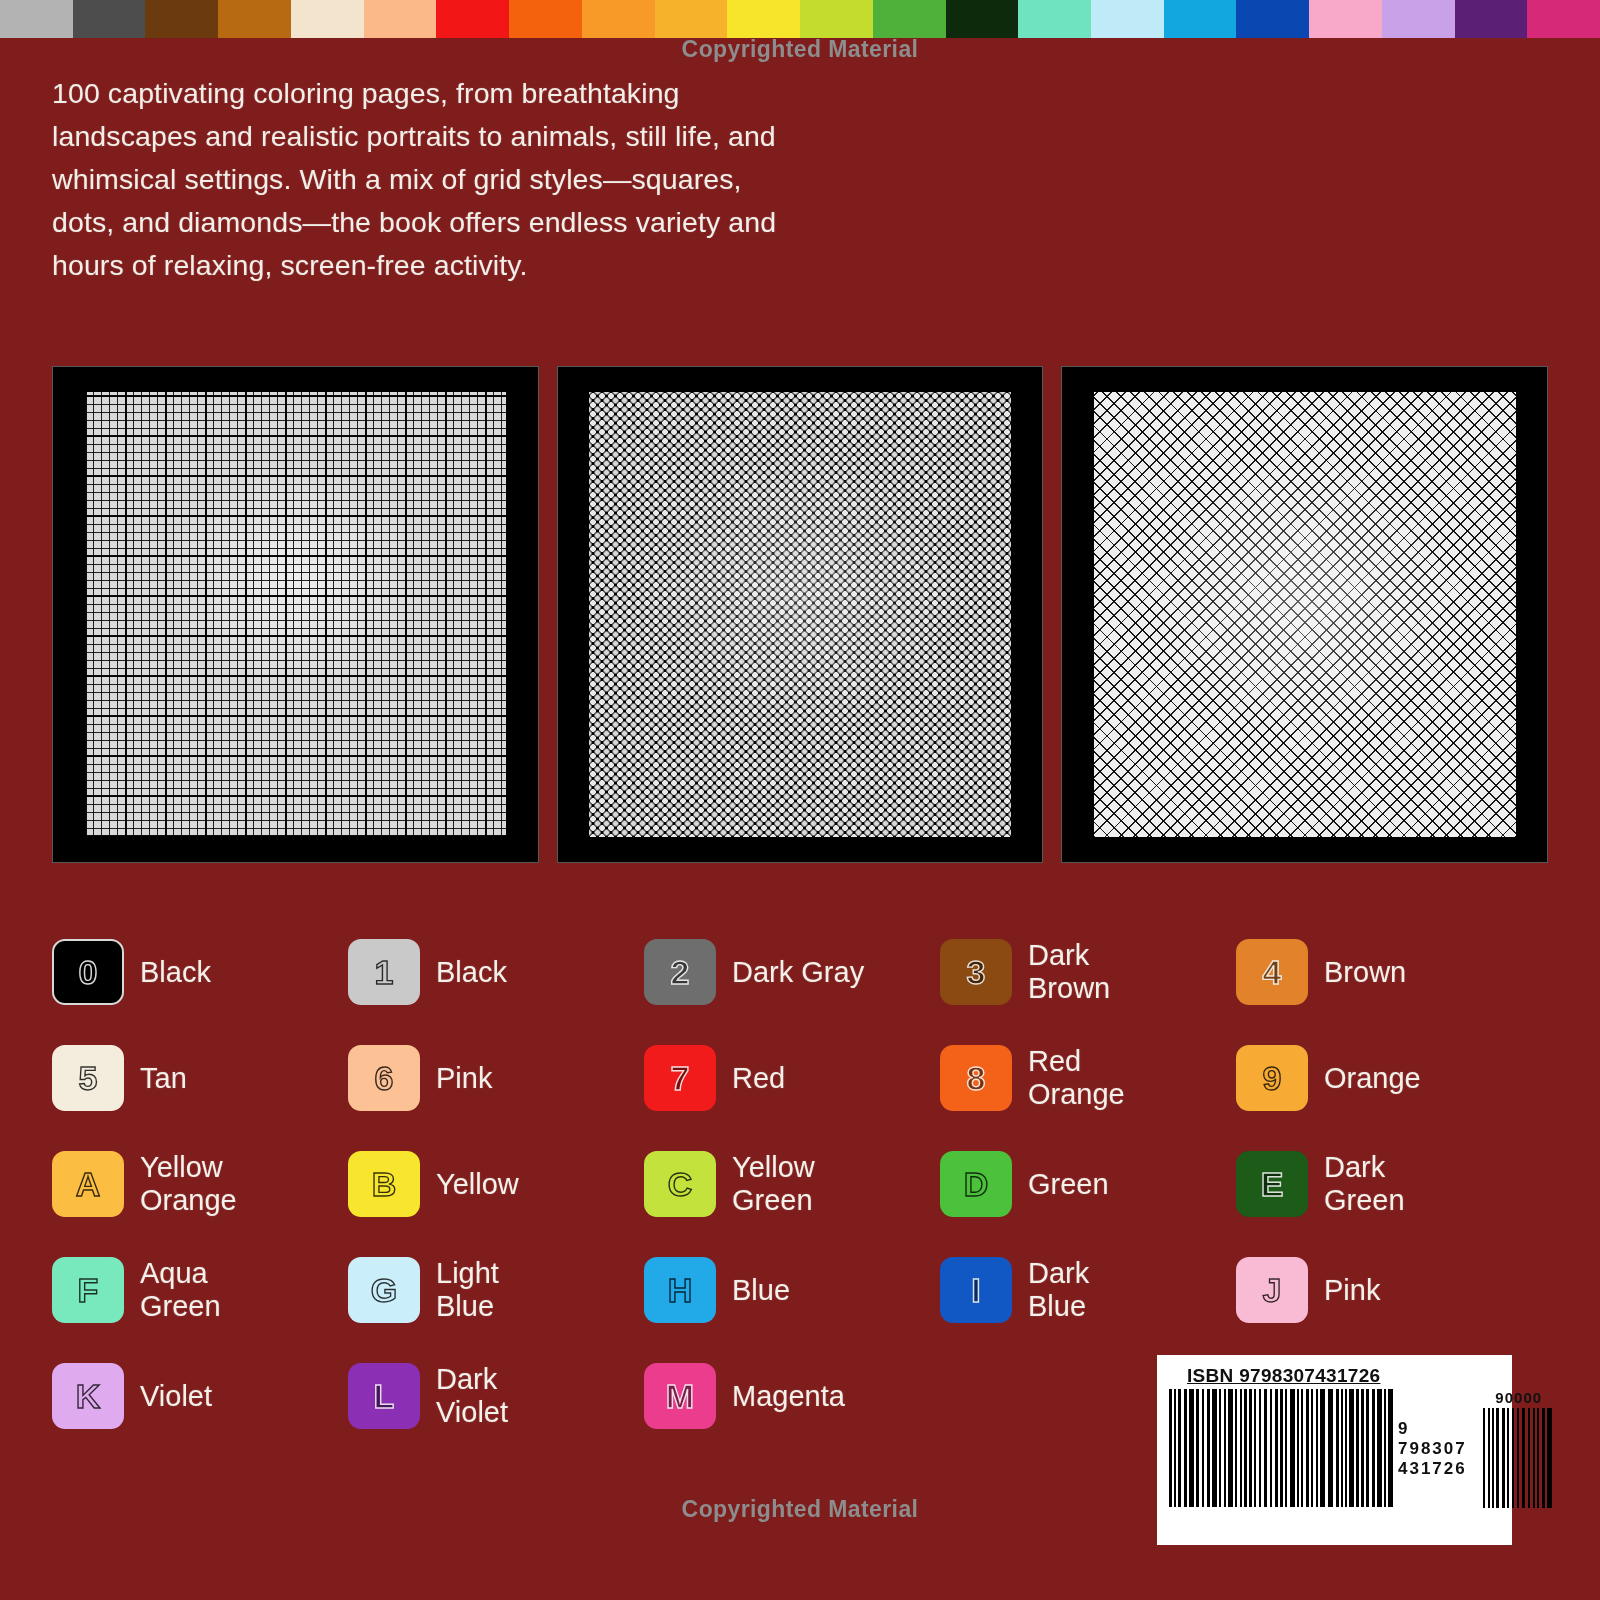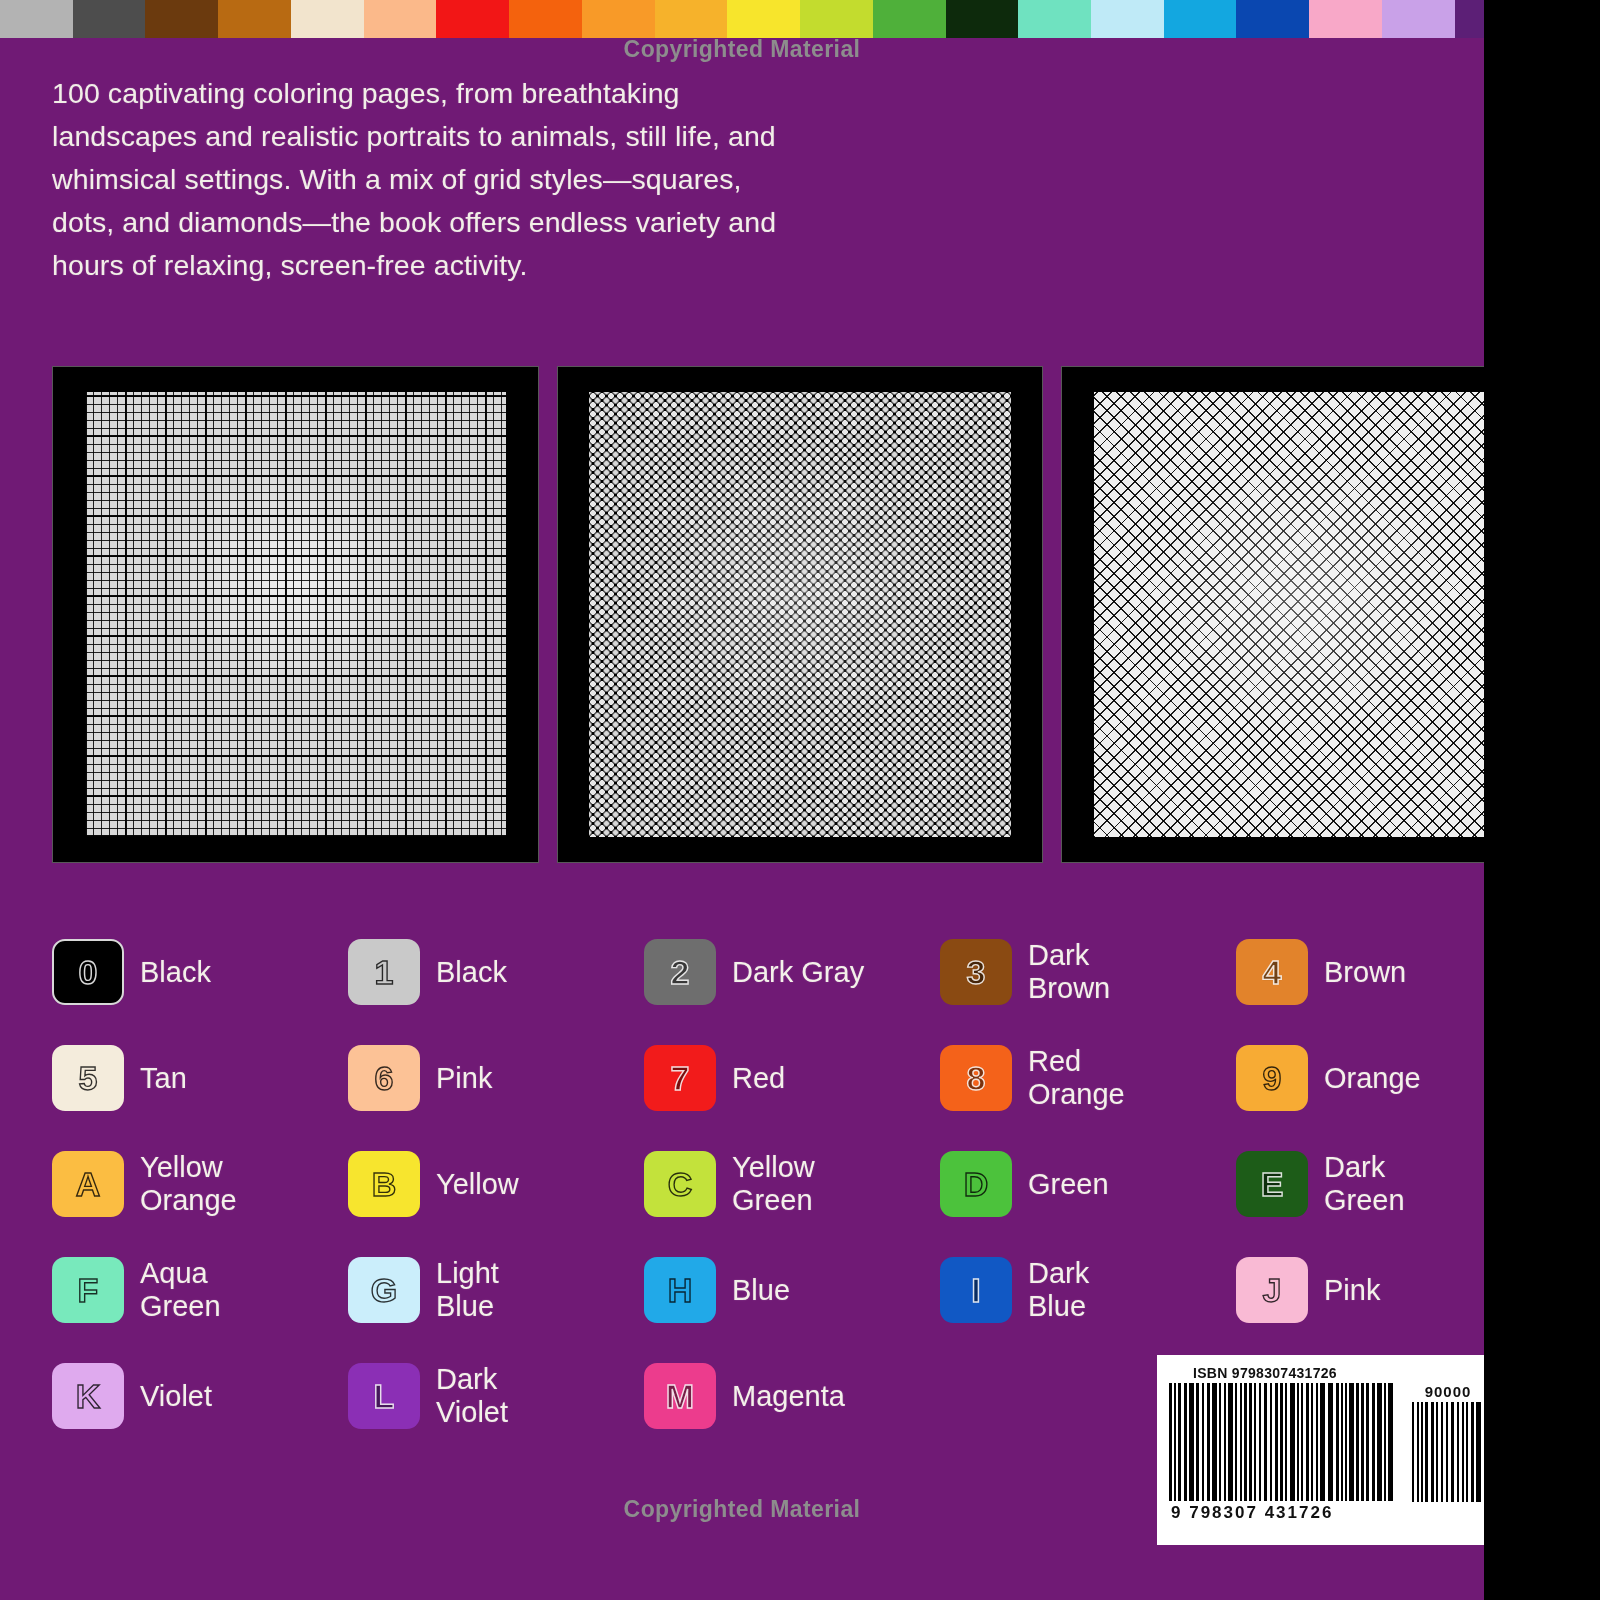--- a/index.html
+++ b/index.html
@@ -4,22 +4,22 @@
 <style>
   * { box-sizing: border-box; margin: 0; padding: 0; }
   html, body {
     width: 1600px; height: 1600px;
     background: #000;
     font-family: "Liberation Sans", sans-serif;
     overflow: hidden;
   }
   #page {
     position: relative;
-    width: 1484px; height: 1600px;
-    background: #701a75;
+    width: 1600px; height: 1600px;
+    background: #7f1d1d;
     overflow: hidden;
   }
 
   
   #colorbar {
     position: absolute; top: 0; left: 0;
     width: 1600px; height: 38px;
     display: flex;
   }
   #colorbar .swatch { flex: 1 1 0; height: 100%; }
@@ -178,22 +178,22 @@
 
   
   #barcode-box {
     position: absolute; left: 1157px; top: 1355px;
     width: 355px; height: 190px;
     background: #fff;
     padding: 10px 12px 6px 12px;
     display: flex; flex-direction: column;
   }
   #isbn-text {
-    color: #111; font-size: 14px; font-weight: 600;
-    letter-spacing: .3px; margin-left: 24px;
+    color: #111; font-size: 19px; font-weight: 600;
+    letter-spacing: .3px; margin-left: 18px; text-decoration: underline;
   }
   #barcode-row { display: flex; align-items: flex-start; gap: 16px; margin-top: 2px; }
   .bars {
     display: flex; align-items: flex-end; height: 118px;
   }
   .bars span { display: block; height: 100%; background: #000; }
   #addon-label {
     color: #111; font-size: 15px; font-weight: 600;
     text-align: center; margin-bottom: 2px; letter-spacing: 1px;
   }
@@ -400,21 +400,21 @@
           <span class="chip-code">M</span>
         </div>
         <div class="legend-label">Magenta</div>
       </div>
     </div>
 
 
   <div id="barcode-box">
     <div id="isbn-text">ISBN 9798307431726</div>
     <div id="barcode-row">
-      <div style="display:flex;flex-direction:column;">
+      <div style="display:flex;flex-direction:row;align-items:center;">
         <div class="bars" id="bars-main">
             <span style="width: 3px; margin-right: 2px;"></span>
             <span style="width: 2px; margin-right: 2px;"></span>
             <span style="width: 3px; margin-right: 3px;"></span>
             <span style="width: 3px; margin-right: 2px;"></span>
             <span style="width: 5px; margin-right: 2px;"></span>
             <span style="width: 3px; margin-right: 3px;"></span>
             <span style="width: 2px; margin-right: 3px;"></span>
             <span style="width: 3px; margin-right: 2px;"></span>
             <span style="width: 5px; margin-right: 2px;"></span>

